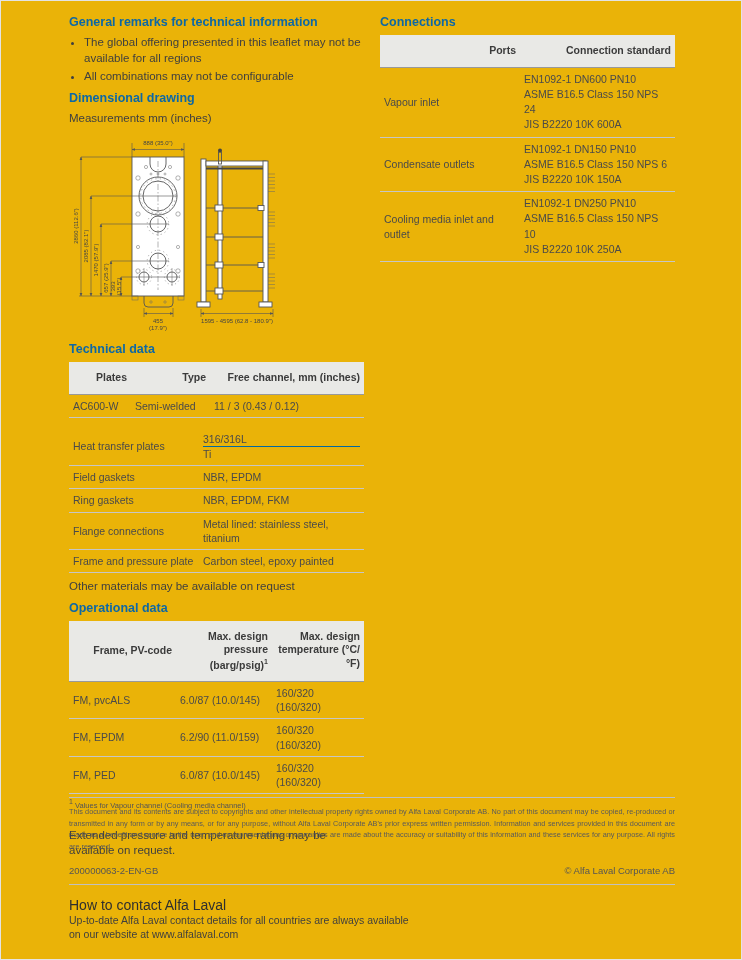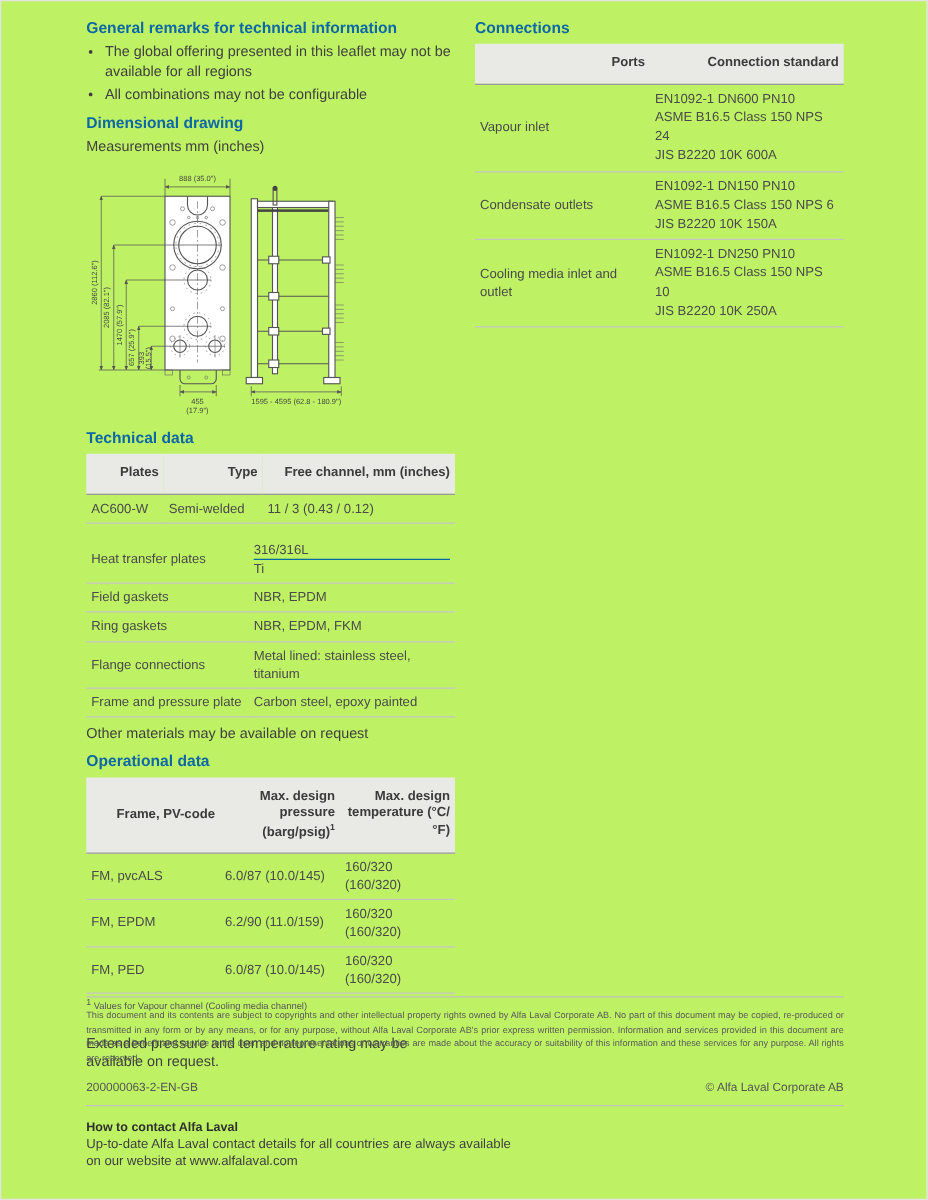--- a/index.html
+++ b/index.html
@@ -1,17 +1,17 @@
 <!DOCTYPE html>
 <html><head>
 <meta charset="utf-8">
 <style>
   * { box-sizing: border-box; margin: 0; padding: 0; }
   body { background:#fff; font-family:"Liberation Sans","DejaVu Sans",sans-serif; }
-  .page { position:relative; width:742px; height:960px; background:#bef264;
+  .page { position:relative; width:742px; height:960px; background:#eab308;
           border:1px solid #e3e3e3; overflow:hidden; }
   .content { position:absolute; left:68px; top:14px; width:606px; }
   .top-flex { display:flex; gap:16px; }
   .col-left { width:295px; flex:0 0 295px; }
   .col-right { flex:1; }
 
   .sec-title { color:#0d68a5; font-weight:bold; font-size:12.5px; margin-bottom:6px; }
   .body-text { font-size:11.5px; color:#3f3f3f; line-height:1.35; }
   ul.bullets { margin:2px 0 0 0; padding-left:15px; }
   ul.bullets li { font-size:11.5px; color:#3f3f3f; line-height:1.35; margin-bottom:3px; }
@@ -33,21 +33,21 @@
   .dw-thin { stroke:#666; stroke-width:0.5; fill:none; }
   .dw-dim  { stroke:#555; stroke-width:0.6; fill:none; }
   .dw-fill { fill:#fff; stroke:#555; stroke-width:0.9; }
   .dw-text { font-size:6px; fill:#444; }
 
   .footer { position:absolute; left:68px; top:796px; width:606px; }
   .rule { border:none; border-top:1px solid #c0c0c0; height:0; }
   .legal { font-size:7.3px; color:#5a5a5a; line-height:1.6; margin-top:8px; text-align:justify; }
   .docnum-row { display:flex; justify-content:space-between; font-size:9.5px; color:#555;
                 margin-top:12px; margin-bottom:8px; }
-  .contact-title { font-size:10px; font-weight:bold; color:#2f2f2f; margin-top:12px; }
+  .contact-title { font-size:14px; font-weight:normal; color:#2f2f2f; margin-top:12px; }
   .contact-line { font-size:10.5px; color:#3f3f3f; line-height:1.4; }
 </style>
 </head>
 <body>
 
 <div class="page">
   <div class="content">
 
     <div class="top-flex">
       <div class="col-left">

